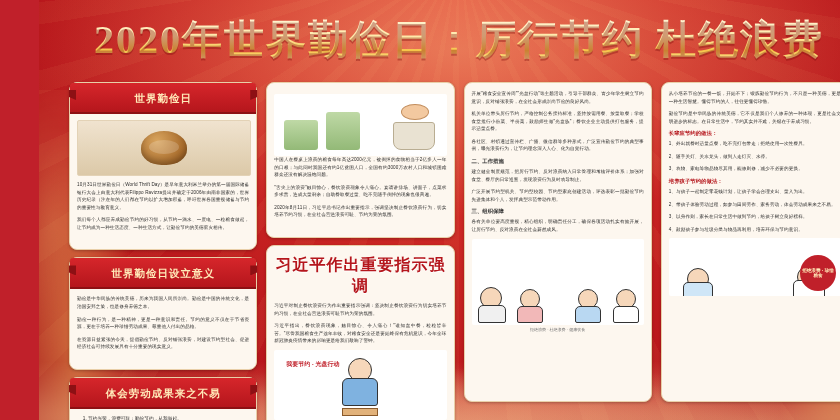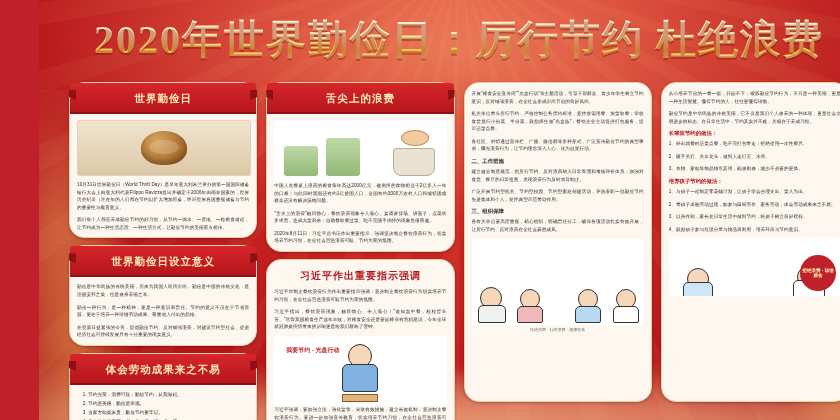--- a/index.html
+++ b/index.html
@@ -50,22 +50,22 @@
   .title-shadow{
     position:absolute;font-family:"Liberation Serif","DejaVu Serif",serif;
     font-weight:bold;font-size:40px;letter-spacing:2px;white-space:nowrap;
     color:#7d0a0d;z-index:-1;transform:translate(2px,2px);
   }
 
   
   .cols{position:absolute;top:82px;left:30px;right:30px;bottom:18px;display:flex;gap:9px;}
   .col{flex:1;display:flex;flex-direction:column;gap:7px;}
   .card{
-    background:#fdf7ef;border:1px solid #e9cfa8;border-radius:15px;
-    padding:7px 7px 6px;box-shadow:0 1px 3px rgba(0,0,0,.25);
+    background:#fdf7ef;border:1px solid #e9cfa8;border-radius:8px;
+    padding:7px 7px 18px;box-shadow:0 1px 3px rgba(0,0,0,.25);
     position:relative;
   }
   .card.grow{flex:1;}
   .hdr{
     display:block;margin:-7px -7px 6px;padding:5px 6px 6px;
     text-align:center;
     background:linear-gradient(#d6262b,#b5161c);
     border-radius:3px 3px 0 0;
     border-bottom:2px solid #8d1014;
   }
@@ -108,21 +108,21 @@
   .ill.h58{height:58px;}
   .ill-cap{font-size:4px;color:#777;text-align:center;margin-top:2px;}
 
   .stamp{
     position:absolute;right:5px;bottom:5px;
     background:#c0202a;color:#ffe9b8;font-size:4.6px;font-weight:bold;
     border-radius:50%;width:36px;height:36px;display:flex;align-items:center;justify-content:center;
     text-align:center;line-height:1.2;padding:2px;box-sizing:border-box;
   }
   .hero-head{
-    text-align:center;color:#b5161c;font-weight:bold;font-size:10px;letter-spacing:1px;
+    text-align:center;color:#b5161c;font-weight:bold;font-size:16px;letter-spacing:1px;
     font-family:"Liberation Serif","DejaVu Serif",serif;margin:2px 0 5px;
     text-shadow:0 1px 0 #fff;
   }
 </style>
 </head>
 <body>
 
 <div class="poster">
   <div class="rays"></div>
   <div class="glow"></div>
@@ -169,23 +169,20 @@
           <li>当家方知柴米贵，勤俭节约要牢记。</li>
           <li>盘中粒粒皆辛苦，省一分一厘，留一点一滴。</li>
 
         </ol>
       </div>
     </div>
 
     <div class="col">
 
       <div class="card">
-        <div class="hdr ribbon">
-          <span>舌尖上的浪费</span>
-        </div>
         <div class="ill h62">
           <div style="position:absolute;left:10px;bottom:6px;width:34px;height:30px;background:linear-gradient(#bfd9a6,#93b977);border-radius:3px;"></div>
           <div style="position:absolute;left:52px;bottom:6px;width:34px;height:38px;background:linear-gradient(#bfd9a6,#93b977);border-radius:3px;"></div>
           <div style="position:absolute;right:12px;bottom:6px;width:40px;height:26px;background:#e9e2d2;border:1px solid #b9ad92;border-radius:3px 3px 8px 8px;"></div>
           <div style="position:absolute;right:18px;top:10px;width:26px;height:14px;background:#f3c9a0;border:1px solid #c28d5c;border-radius:50%;"></div>
         </div>
         <p class="body">中国人在餐桌上浪费的粮食每年高达2000亿元，被倒掉的食物相当于2亿多人一年的口粮；与此同时我国还有约1亿贫困人口，全国有约3000万农村人口和城镇困难群众还没有解决温饱问题。</p>
         <p class="body">"舌尖上的浪费"触目惊心，餐饮浪费现象令人痛心。宴请讲排场、讲面子，点菜求多求贵，造成大量剩余；自助餐取餐过量、吃不完随手倒掉的现象也很普遍。</p>
         <p class="body">2020年8月11日，习近平总书记作出重要指示，强调坚决制止餐饮浪费行为，切实培养节约习惯，在全社会营造浪费可耻、节约为荣的氛围。</p>
       </div>

